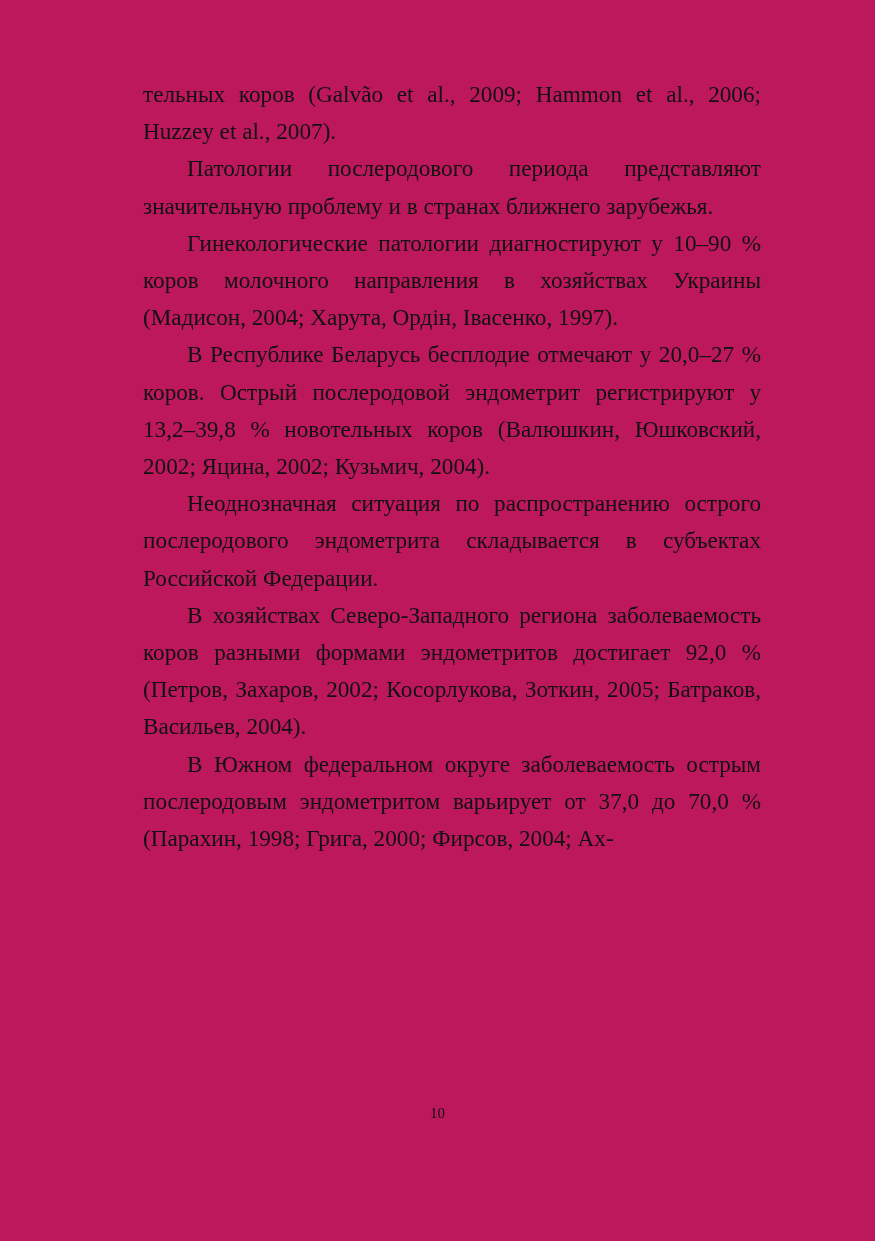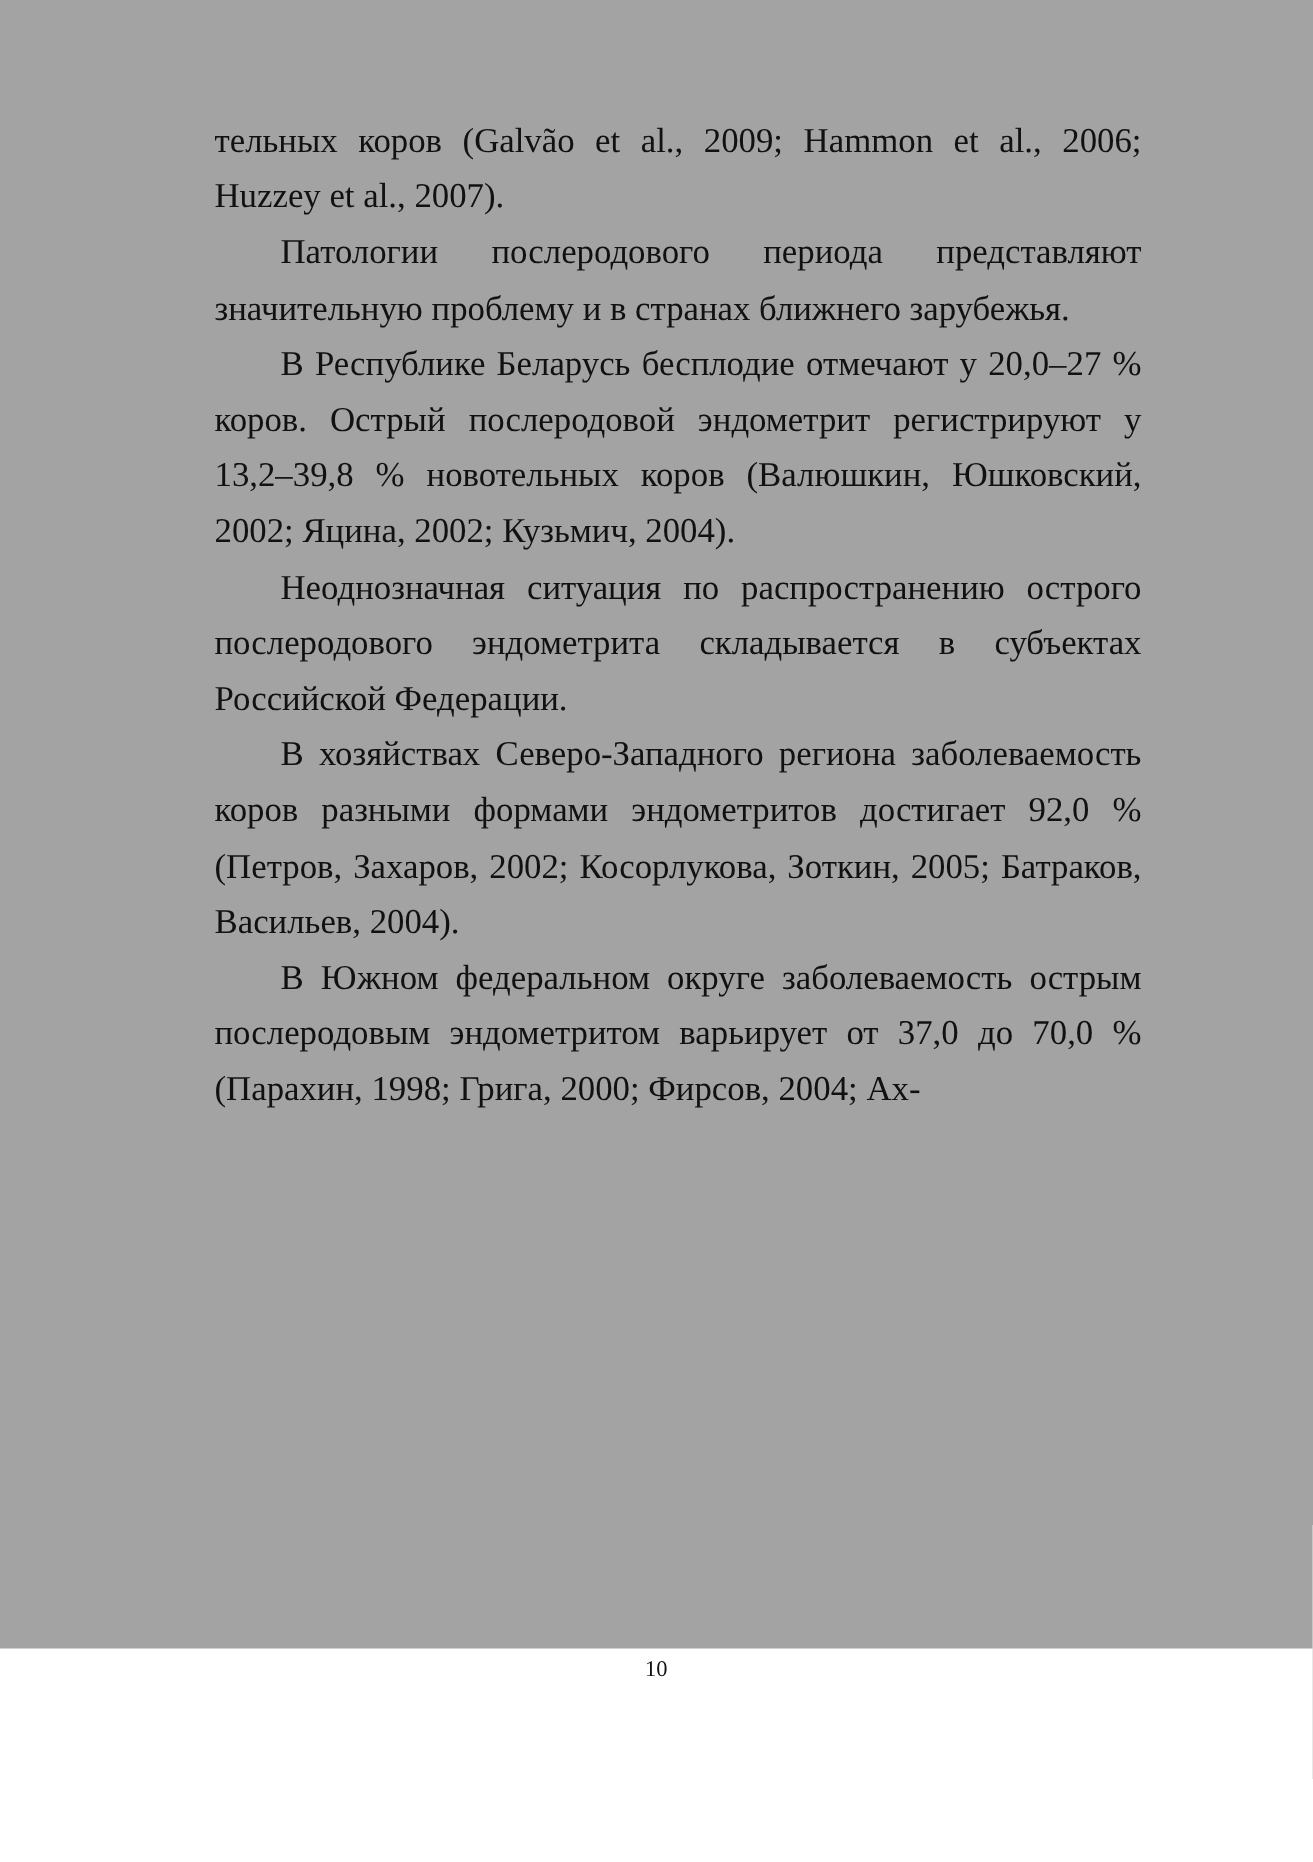--- a/index.html
+++ b/index.html
@@ -13,22 +13,22 @@
     font-family: "Liberation Serif", "DejaVu Serif", serif;
     color: #111111;
     position: relative;
     overflow: hidden;
   }
   .page {
     position: absolute;
     left: 0;
     top: 0;
     width: 875px;
-    height: 1099px;
-    background: #a3a3a3;
+    height: 1241px;
+    background: #be185d;
   }
   .text-block {
     position: absolute;
     left: 143px;
     top: 76px;
     width: 618px;
   }
   p.para {
     margin: 0;
     font-size: 23.2px;
@@ -51,19 +51,20 @@
     line-height: 26px;
   }
 </style>
 </head>
 <body>
 
 <div class="page">
   <div class="text-block">
     <p class="para">тельных коров (Galvão et al., 2009; Hammon et al., 2006; Huzzey et al., 2007).</p>
     <p class="para indent">Патологии послеродового периода представляют значительную проблему и в странах ближнего зарубежья.</p>
+    <p class="para indent">Гинекологические патологии диагностируют у 10–90 % коров молочного направления в хозяйствах Украины (Мадисон, 2004; Харута, Ордін, Івасенко, 1997).</p>
     <p class="para indent">В Республике Беларусь бесплодие отмечают у 20,0–27 % коров. Острый послеродовой эндометрит регистрируют у 13,2–39,8 % новотельных коров (Валюшкин, Юшковский, 2002; Яцина, 2002; Кузьмич, 2004).</p>
     <p class="para indent">Неоднозначная ситуация по распространению острого послеродового эндометрита складывается в субъектах Российской Федерации.</p>
     <p class="para indent">В хозяйствах Северо-Западного региона заболеваемость коров разными формами эндометритов достигает 92,0 % (Петров, Захаров, 2002; Косорлукова, Зоткин, 2005; Батраков, Васильев, 2004).</p>
     <p class="para indent">В Южном федеральном округе заболеваемость острым послеродовым эндометритом варьирует от 37,0 до 70,0 % (Парахин, 1998; Грига, 2000; Фирсов, 2004; Ах-</p>
   </div>
   <div class="page-number">10</div>
 </div>
 
 </body></html>

